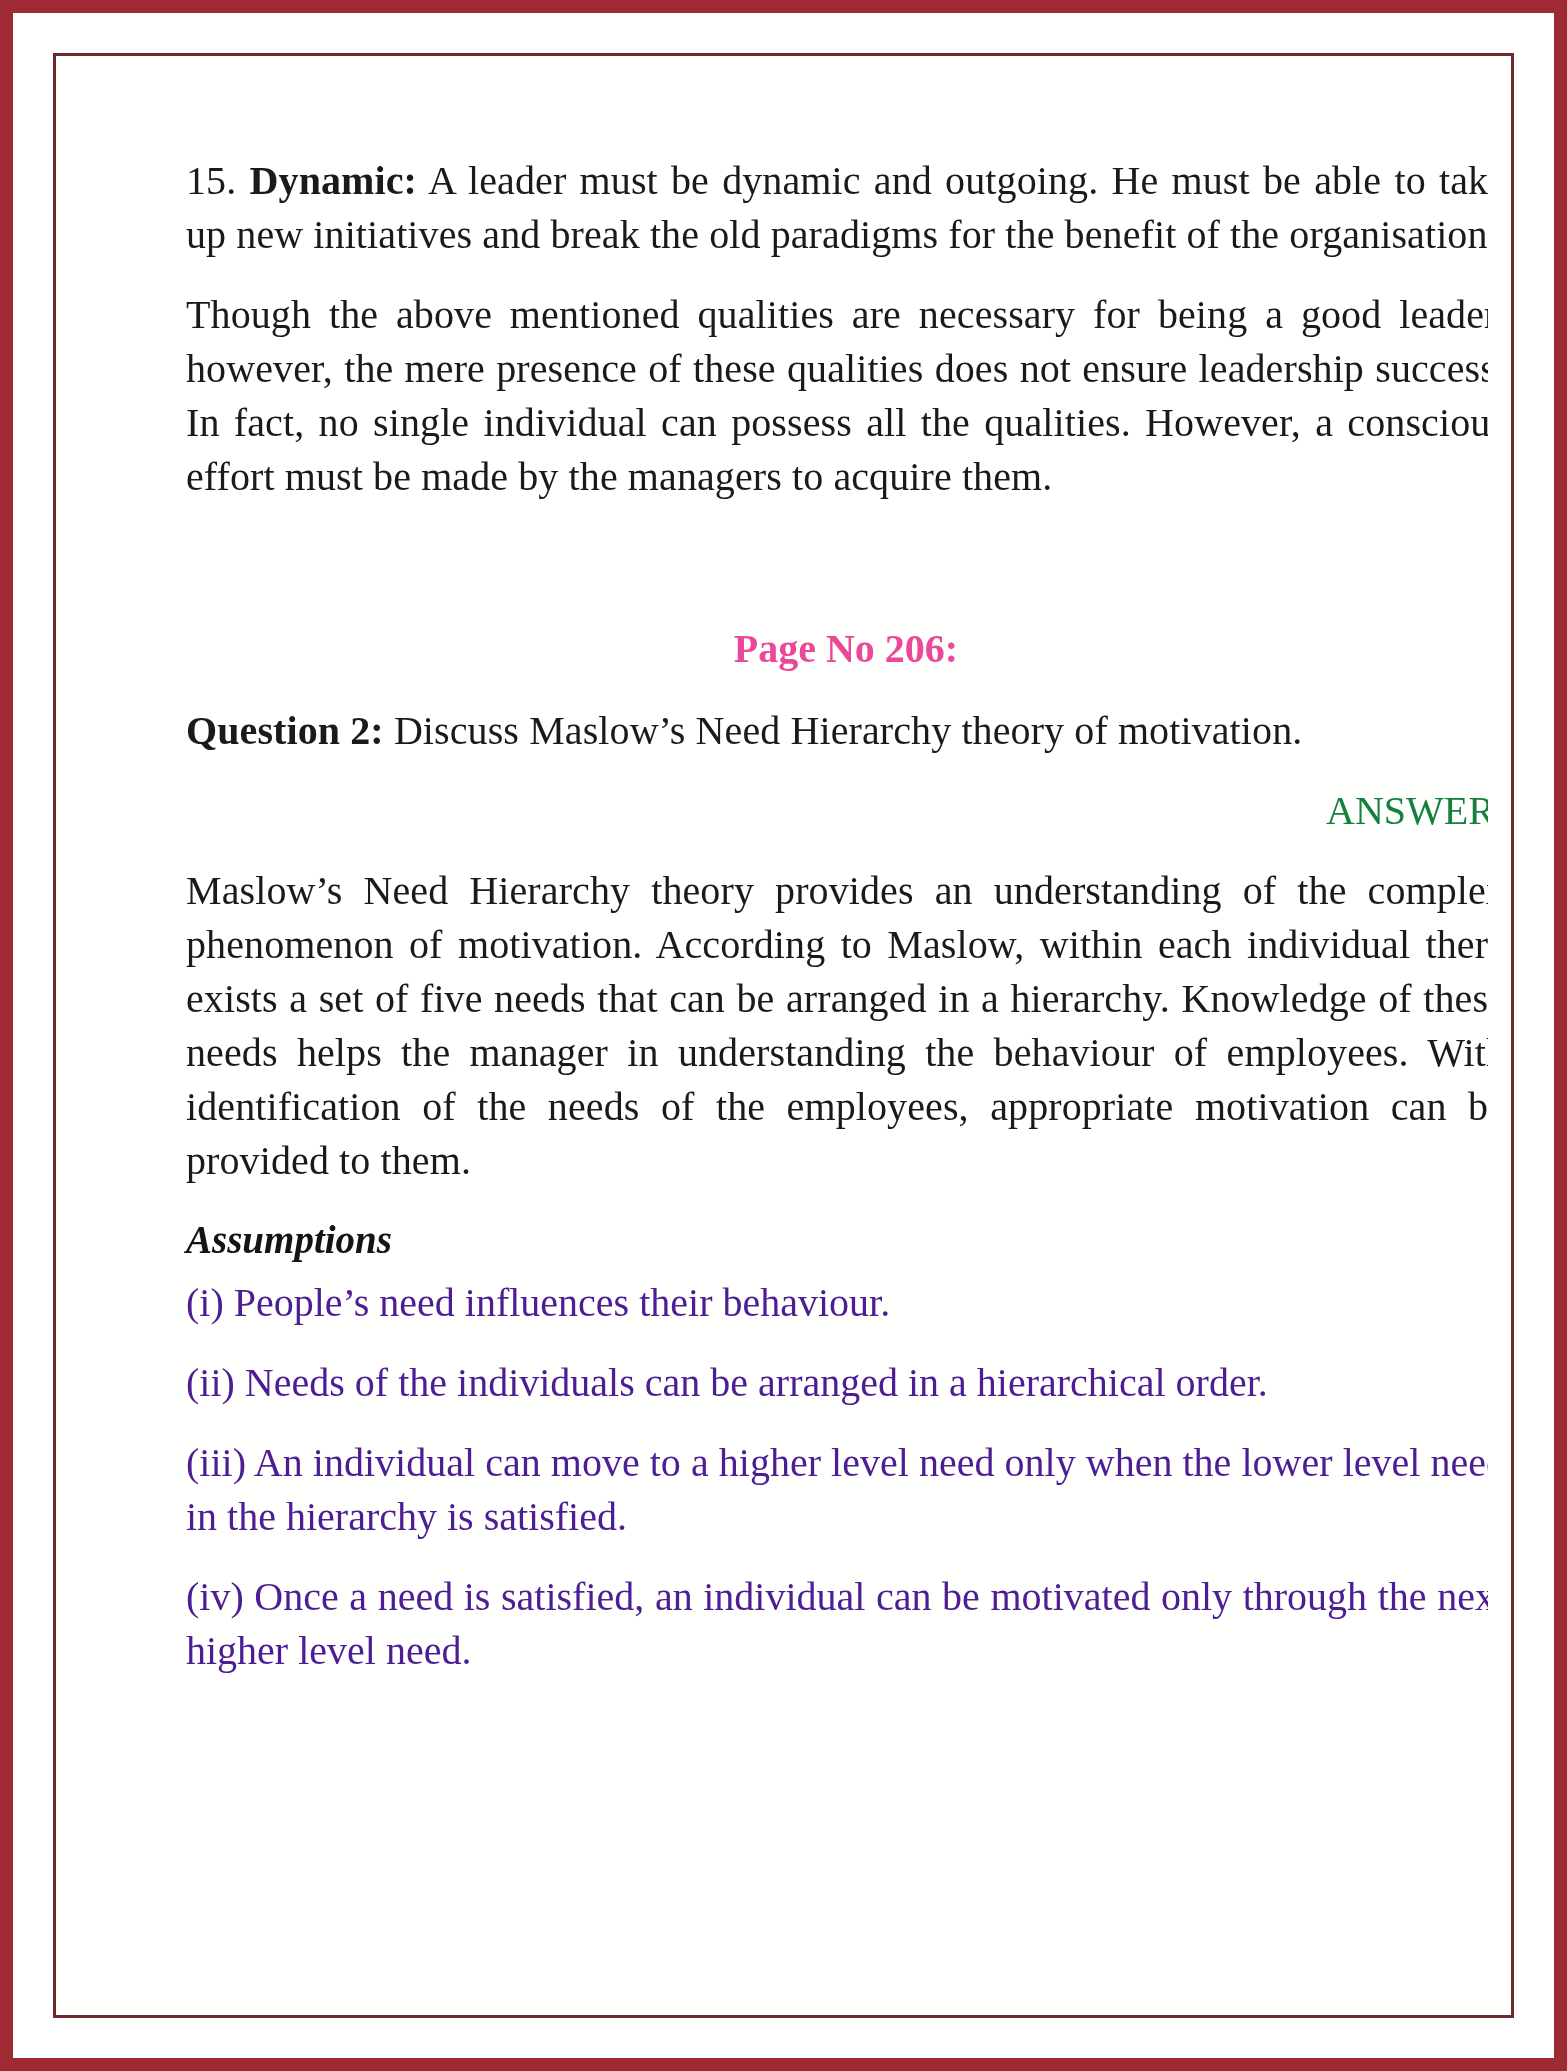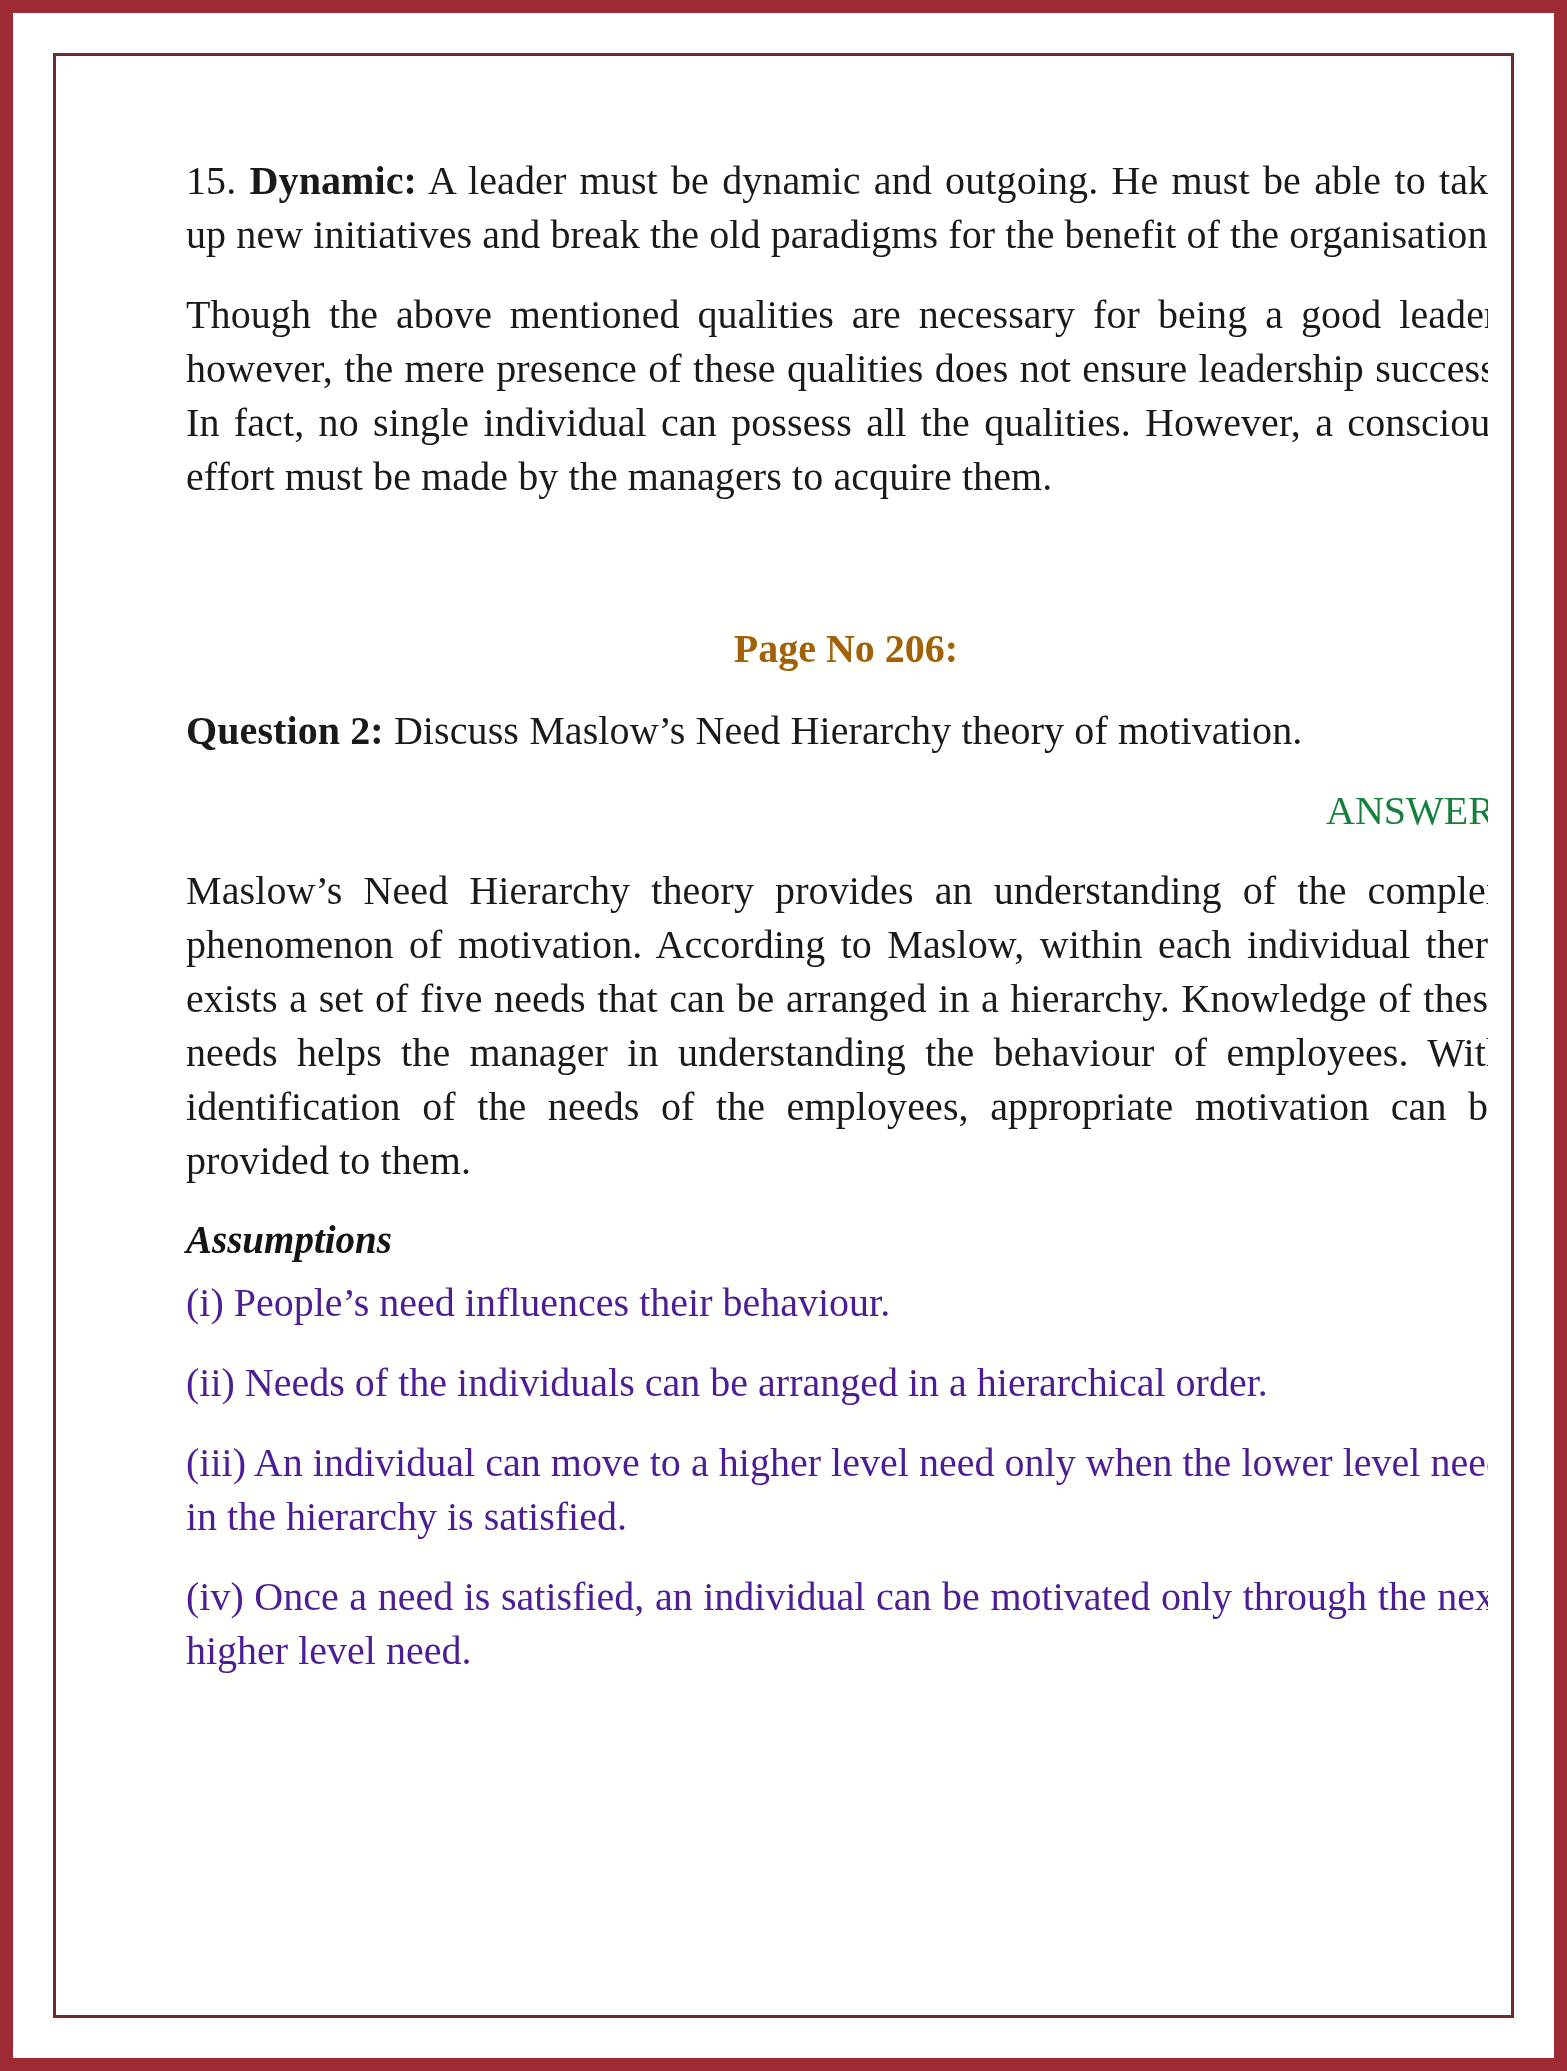--- a/index.html
+++ b/index.html
@@ -81,21 +81,21 @@
 
   .spacer-lg {
     height: 92px;
   }
 
   .centered-heading {
     font-size: 40px;
     line-height: 54px;
     font-weight: bold;
     text-align: center;
-    color: #a16207;
+    color: #ec4899;
     margin: 0 0 28px 0;
   }
 
   .sub-heading {
     font-size: 39px;
     line-height: 52px;
     font-weight: bold;
     font-style: italic;
     color: #141414;
     margin: 0 0 10px 0;

